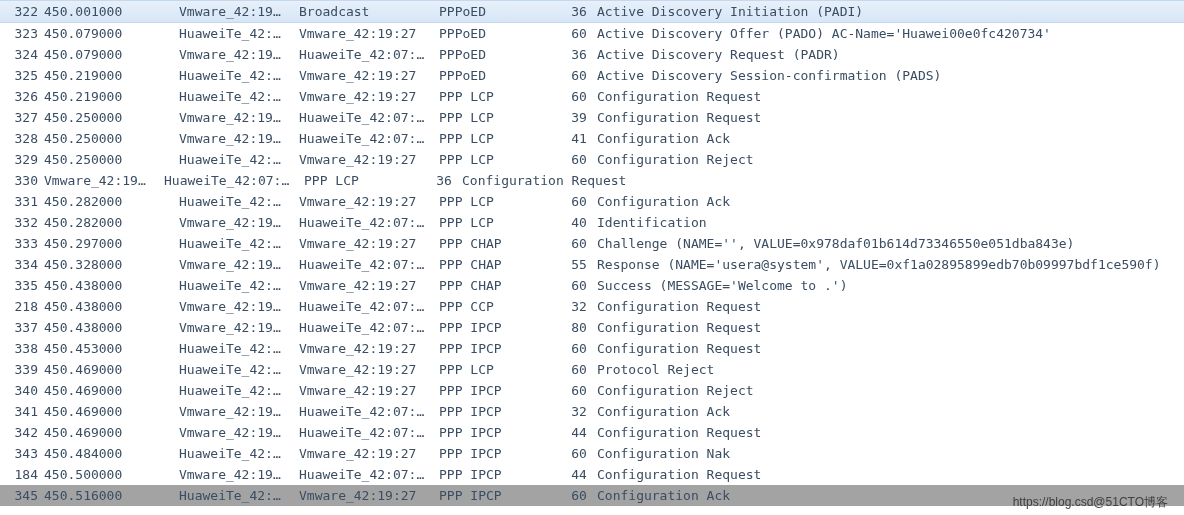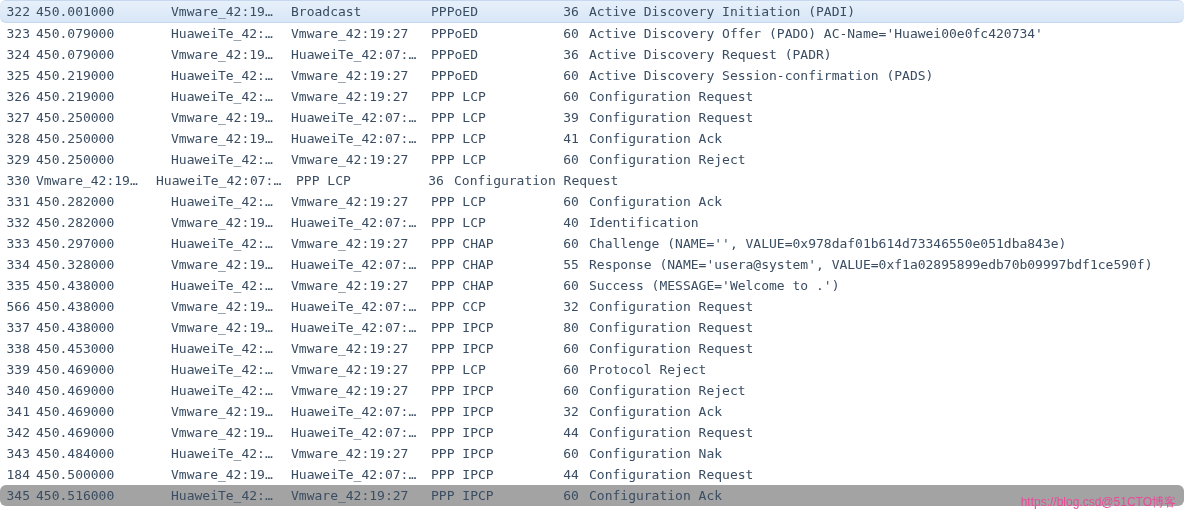--- a/index.html
+++ b/index.html
@@ -10,45 +10,44 @@
     background: #ffffff;
     width: 1184px;
     overflow: hidden;
     white-space: nowrap;
   }
   .packet-list { width: 100%; }
   .row {
     display: flex;
     height: 21px;
     line-height: 21px;
-    padding-left: 6px;
+    padding-left: 14px;
     cursor: default;
-    border-radius: 6px;
   }
   .row.selected {
     background: linear-gradient(#e7f0fa, #d7e6f6);
     border-top: 1px solid #c6d8ef;
     border-bottom: 1px solid #c6d8ef;
     height: 23px;
   }
   .row.lastrow {
     background: #a3a3a3;
   }
   .col-no    { width: 30px; text-align: right; padding-right: 6px; }
   .col-time  { width: 135px; }
   .col-src   { width: 120px; overflow: hidden; text-overflow: clip; }
   .col-dst   { width: 140px; overflow: hidden; text-overflow: clip; }
   .col-proto { width: 128px; }
   .col-len   { width: 30px; text-align: center; padding-right: 6px; }
   .col-info  { flex: 1; }
   .watermark {
     position: absolute;
-    right: 8px;
+    right: 16px;
     bottom: 4px;
-    color: #ec4899;
+    color: #404040;
     font-size: 12px;
     font-family: sans-serif;
     pointer-events: none;
   }
 </style>
 </head>
 <body>
 
 <div class="packet-list" id="plist">
     <div class="row selected">
@@ -170,21 +169,21 @@
     <div class="row">
       <span class="col-no">335</span>
       <span class="col-time">450.438000</span>
       <span class="col-src">HuaweiTe_42:…</span>
       <span class="col-dst">Vmware_42:19:27</span>
       <span class="col-proto">PPP CHAP</span>
       <span class="col-len">60</span>
       <span class="col-info">Success (MESSAGE='Welcome to .')</span>
     </div>
     <div class="row">
-      <span class="col-no">566</span>
+      <span class="col-no">218</span>
       <span class="col-time">450.438000</span>
       <span class="col-src">Vmware_42:19…</span>
       <span class="col-dst">HuaweiTe_42:07:…</span>
       <span class="col-proto">PPP CCP</span>
       <span class="col-len">32</span>
       <span class="col-info">Configuration Request</span>
     </div>
     <div class="row">
       <span class="col-no">337</span>
       <span class="col-time">450.438000</span>

